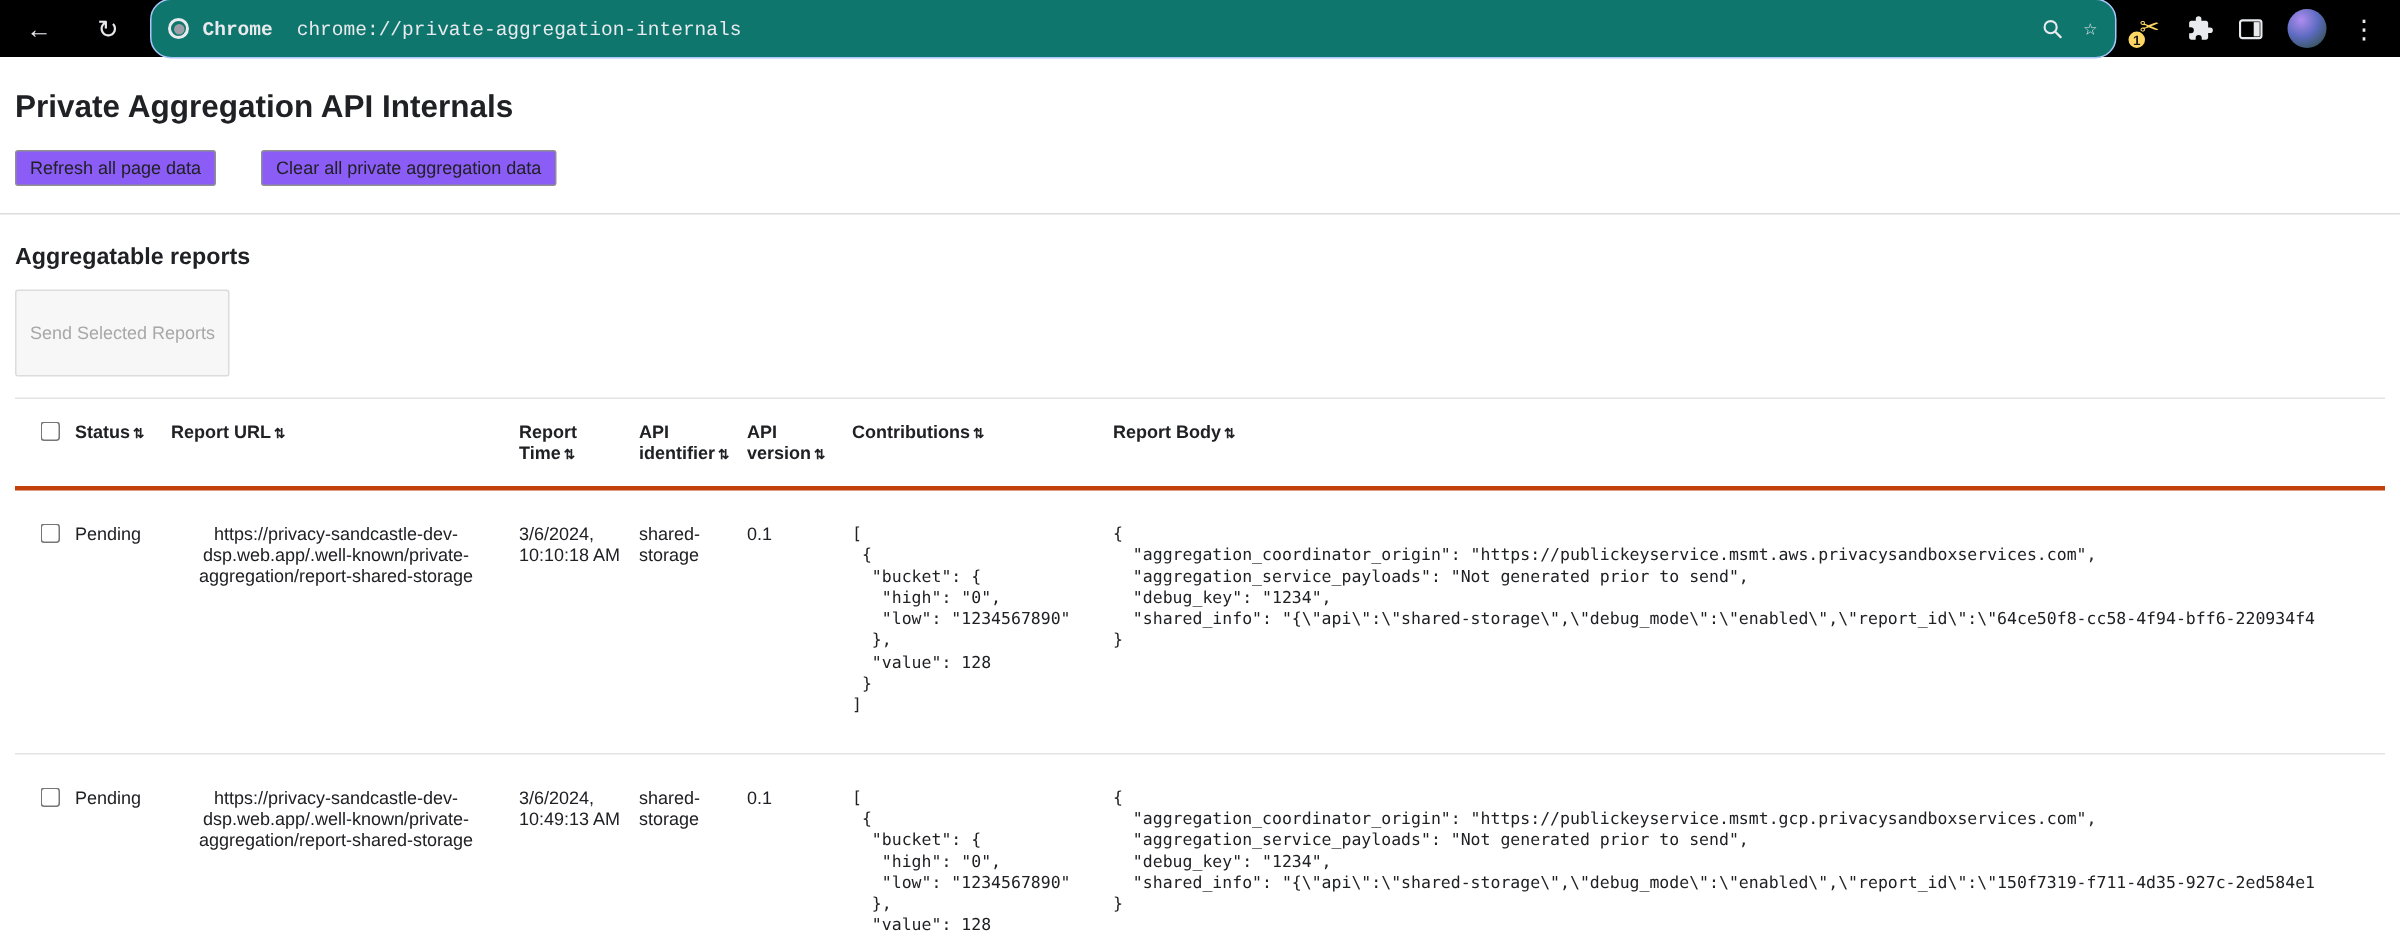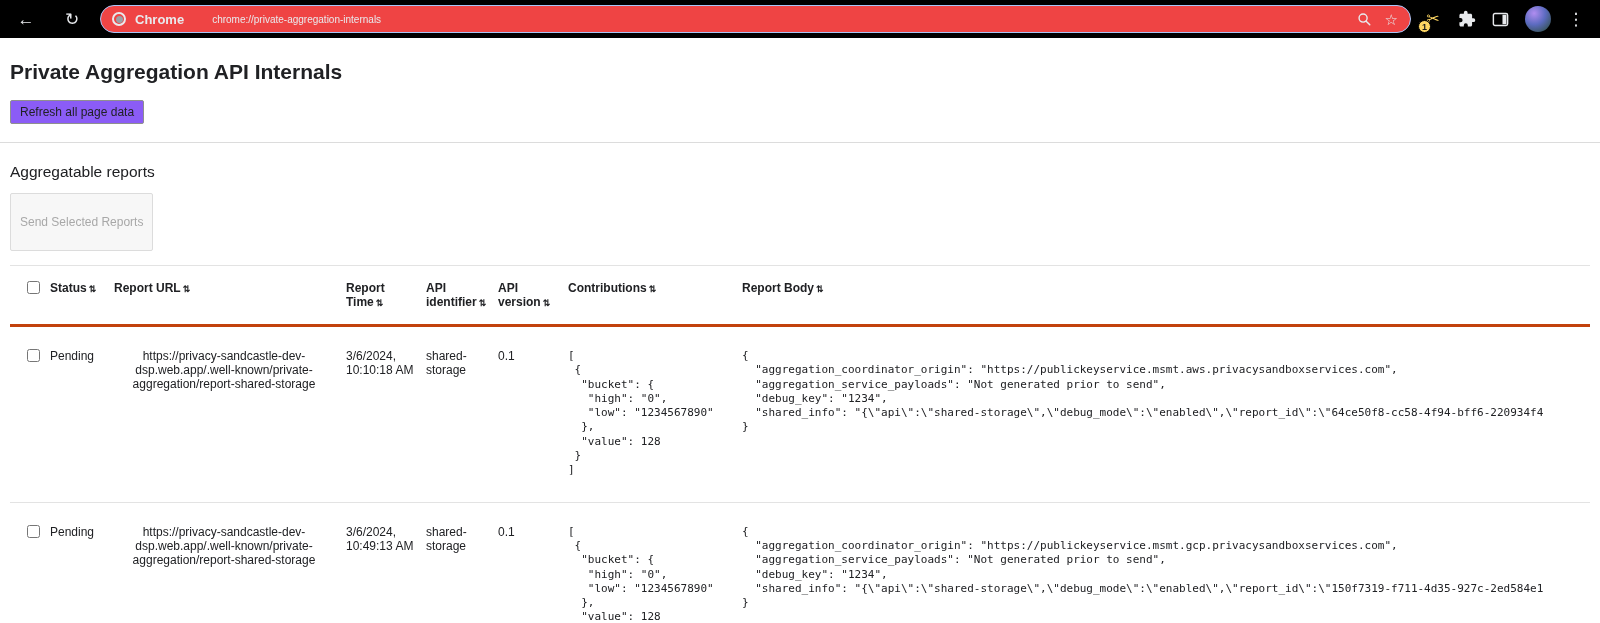--- a/index.html
+++ b/index.html
@@ -20,39 +20,40 @@
     padding: 0 10px;
   }
   .nav-icons { display: flex; align-items: center; gap: 26px; padding: 0 8px 0 6px; }
   .tbtn {
     color: #e8eaed; font-size: 17px; line-height: 1;
     width: 20px; text-align: center; cursor: default; user-select: none;
   }
   .omnibox {
     flex: 1;
     display: flex; align-items: center;
-    height: 28px;
+    height: 40px;
     margin: 0 12px 0 10px;
-    background: #ef4444;
+    background: #0f766e;
     border: 1.5px solid #a8c7fa;
     border-radius: 14px;
     overflow: hidden;
+    font-family: Liberation Mono, monospace;
   }
   .chrome-logo {
     width: 14px; height: 14px; border-radius: 50%;
     border: 2.5px solid #e8eaed;
     margin: 0 9px 0 11px;
     position: relative; flex: 0 0 auto;
   }
   .chrome-logo::after {
     content: ""; position: absolute; inset: 1.5px;
     border-radius: 50%; background: #9aa0a6;
   }
   .origin-chip { color: #e8eaed; font-size: 13px; font-weight: bold; margin-right: 16px; white-space: nowrap; }
-  .url-text { color: #e8eaed; font-size: 10px; flex: 1; white-space: nowrap; overflow: hidden; margin-left: 12px; }
+  .url-text { color: #e8eaed; font-size: 13px; flex: 1; white-space: nowrap; overflow: hidden; }
   .omnibox-right { display: flex; align-items: center; gap: 13px; margin: 0 12px 0 8px; }
   .star { color: #e8eaed; font-size: 15px; line-height: 1; }
   .toolbar-right { display: flex; align-items: center; gap: 15px; padding-right: 4px; }
   .ext-pin { position: relative; display: inline-block; width: 20px; height: 20px; }
   .ext-glyph { color: #fdd663; font-size: 16px; line-height: 20px; display: block; text-align: center; }
   .badge {
     position: absolute; bottom: -4px; left: -5px;
     min-width: 13px; height: 13px; border-radius: 7px;
     background: #fdd663; color: #1b1b1b;
     font-size: 9px; font-weight: bold; line-height: 13px; text-align: center;
@@ -71,21 +72,21 @@
   .actions button {
     font-family: "Liberation Sans", sans-serif;
     font-size: 12px; color: #202124;
     background: #8b5cf6;
     border: 1px solid #8f8f8f;
     border-radius: 2px;
     padding: 4px 9px;
     cursor: pointer;
   }
   .full-divider { border: none; border-top: 1px solid #dcdcdc; margin: 0 -10px; }
-  h2.section-title { font-size: 15.5px; font-weight: normal; margin: 20px 0 12px 0; }
+  h2.section-title { font-size: 15.5px; font-weight: bold; margin: 20px 0 12px 0; }
   .send-btn {
     font-family: "Liberation Sans", sans-serif;
     font-size: 12px; color: #a8a8a8;
     background: #f7f7f7;
     border: 1px solid #dcdcdc;
     border-radius: 2px;
     padding: 21px 9px;
     margin-bottom: 14px;
   }
 
@@ -169,20 +170,21 @@
     <span class="avatar"></span>
     <span class="tbtn">⋮</span>
   </div>
 </header>
 
 <main class="page">
   <h1 class="page-title">Private Aggregation API Internals</h1>
 
   <div class="actions">
     <button>Refresh all page data</button>
+    <button>Clear all private aggregation data</button>
   </div>
 
   <hr class="full-divider">
 
   <h2 class="section-title">Aggregatable reports</h2>
 
   <button class="send-btn" disabled="">Send Selected Reports</button>
 
   <table class="reports">
     <colgroup>

